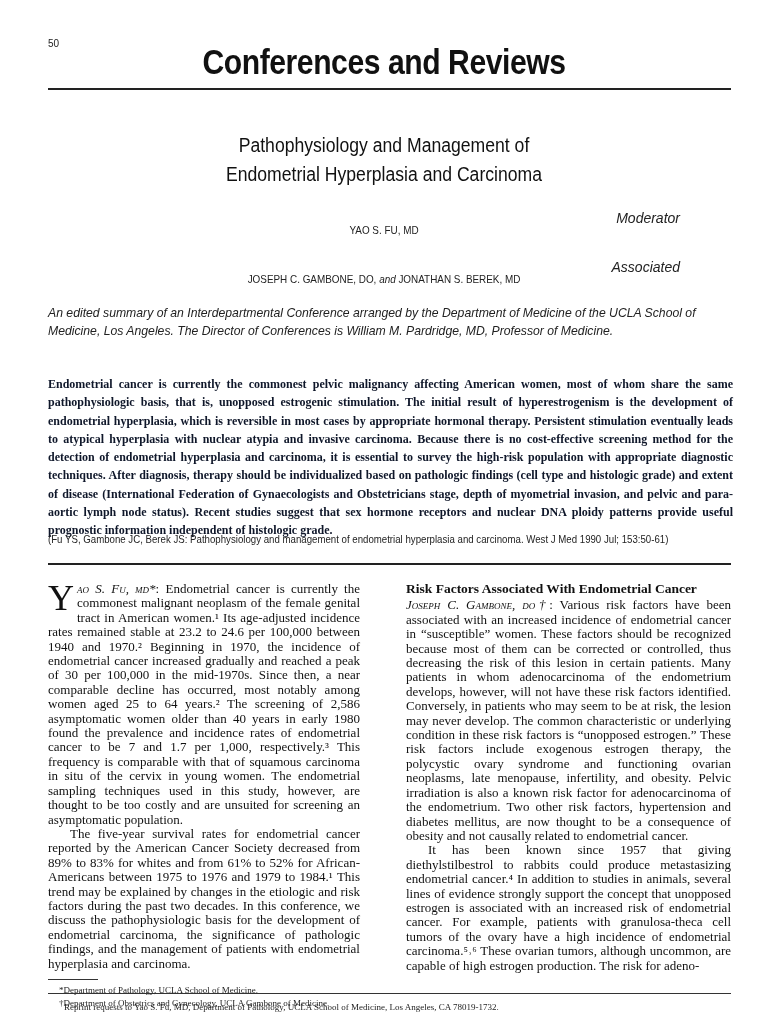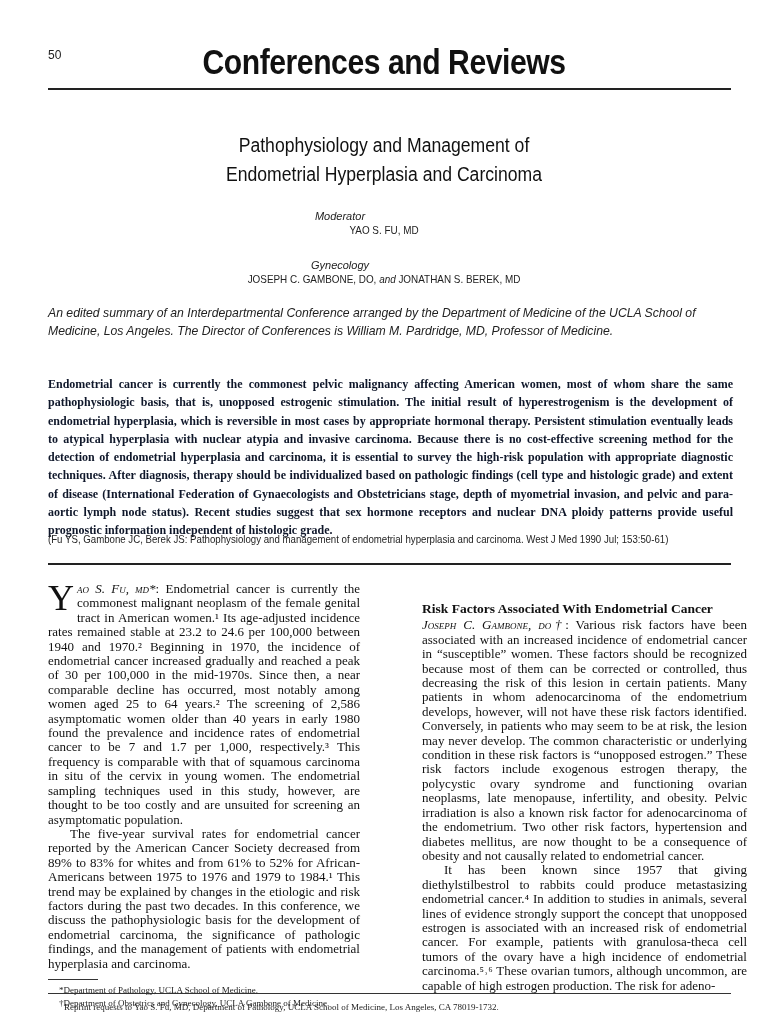--- a/index.html
+++ b/index.html
@@ -1,31 +1,31 @@
 <!DOCTYPE html>
 <html><head>
 <meta charset="utf-8">
 <style>
   html, body { margin:0; padding:0; background:#ffffff; }
   body { width:768px; height:1024px; position:relative; overflow:hidden; color:#111; font-family:"Liberation Serif", serif; }
-  .page-number { position:absolute; left:48px; top:48px; font-family:"Liberation Sans", sans-serif; font-size:12px; color:#222; }
+  .page-number { position:absolute; left:48px; top:38px; font-family:"Liberation Sans", sans-serif; font-size:10px; color:#222; }
   .section-title { position:absolute; left:0; width:768px; top:42px; text-align:center; font-family:"Liberation Sans", sans-serif; font-weight:bold; font-size:35px; letter-spacing:-0.5px; transform:scaleX(0.86); color:#111; }
   .rule-top { position:absolute; left:48px; width:683px; top:88px; height:2px; background:#222; }
   .article-title { position:absolute; left:0; width:768px; top:131px; text-align:center; font-family:"Liberation Sans", sans-serif; font-size:20px; line-height:29px; color:#111; transform:scaleX(0.88); }
   .article-title div { }
-  .role-label { position:absolute; left:0; width:680px; text-align:center; font-family:"Liberation Sans", sans-serif; font-style:italic; font-size:11px; color:#222; }
+  .role-label { position:absolute; left:0; width:680px; text-align:right; font-family:"Liberation Sans", sans-serif; font-style:italic; font-size:14px; color:#222; }
   .role-names { position:absolute; left:0; width:768px; text-align:center; font-family:"Liberation Sans", sans-serif; font-size:11px; color:#222; transform:scaleX(0.9); }
   .role-names i { font-style:italic; }
   .summary { position:absolute; left:48px; width:685px; top:304px; font-family:"Liberation Sans", sans-serif; font-style:italic; font-size:13px; line-height:18px; color:#222; transform-origin:left top; transform:scaleX(0.94); width:728px; }
   .abstract { position:absolute; left:48px; top:375px; width:685px; font-family:"Liberation Serif", serif; font-weight:bold; font-size:12px; line-height:18.3px; text-align:justify; color:#0f172a; }
   .citation { position:absolute; left:48px; top:533px; width:700px; font-family:"Liberation Sans", sans-serif; font-size:10.5px; color:#222; transform-origin:left top; transform:scaleX(0.92); white-space:nowrap; }
   .rule-mid { position:absolute; left:48px; width:683px; top:563px; height:2px; background:#222; }
   .col { position:absolute; top:582px; width:312px; font-family:"Liberation Serif", serif; font-size:13px; line-height:14.4px; text-align:justify; color:#111; }
   .col-left { left:48px; }
-  .col-right { left:422px; width:325px;margin-top:20px; }
+  .col-right { left:406px; width:325px; }
   .col p { margin:0; }
   .col p.indent { text-indent:22px; }
   .dropcap { float:left; font-size:36px; line-height:28px; margin:2px 3px 0 0; font-family:"Liberation Serif", serif; }
   .smallcaps { font-variant:small-caps;font-style:italic; }
   .col-heading { font-weight:bold; font-size:13.5px; margin:0 0 2px 0; }
   .footnote-rule { width:50px; height:1px; background:#333; margin:8px 0 4px 0; }
   .footnote { font-size:9px; line-height:13px; margin-left:11px; color:#222; }
   .rule-bottom { position:absolute; left:48px; width:683px; top:993px; height:1px; background:#333; }
   .reprint { position:absolute; left:64px; top:1002px; font-family:"Liberation Serif", serif; font-size:9px; color:#222; }
 </style>
@@ -37,21 +37,21 @@
 <div class="rule-top"></div>
 
 <div class="article-title">
   <div>Pathophysiology and Management of</div>
   <div>Endometrial Hyperplasia and Carcinoma</div>
 </div>
 
 <div class="role-label" style="top:210px;">Moderator</div>
 <div class="role-names" style="top:224px;">YAO S. FU, MD</div>
 
-<div class="role-label" style="top:259px;">Gynecology</div>
+<div class="role-label" style="top:259px;">Associated</div>
 <div class="role-names" style="top:273px;">
   <span>JOSEPH C. GAMBONE, DO,</span>
   <i>and</i>
   <span>JONATHAN S. BEREK, MD</span>
 </div>
 
 <div class="summary">An edited summary of an Interdepartmental Conference arranged by the Department of Medicine of the UCLA School of Medicine, Los Angeles. The Director of Conferences is William M. Pardridge, MD, Professor of Medicine.</div>
 
 <div class="abstract">Endometrial cancer is currently the commonest pelvic malignancy affecting American women, most of whom share the same pathophysiologic basis, that is, unopposed estrogenic stimulation. The initial result of hyperestrogenism is the development of endometrial hyperplasia, which is reversible in most cases by appropriate hormonal therapy. Persistent stimulation eventually leads to atypical hyperplasia with nuclear atypia and invasive carcinoma. Because there is no cost-effective screening method for the detection of endometrial hyperplasia and carcinoma, it is essential to survey the high-risk population with appropriate diagnostic techniques. After diagnosis, therapy should be individualized based on pathologic findings (cell type and histologic grade) and extent of disease (International Federation of Gynaecologists and Obstetricians stage, depth of myometrial invasion, and pelvic and para-aortic lymph node status). Recent studies suggest that sex hormone receptors and nuclear DNA ploidy patterns provide useful prognostic information independent of histologic grade.</div>
 

